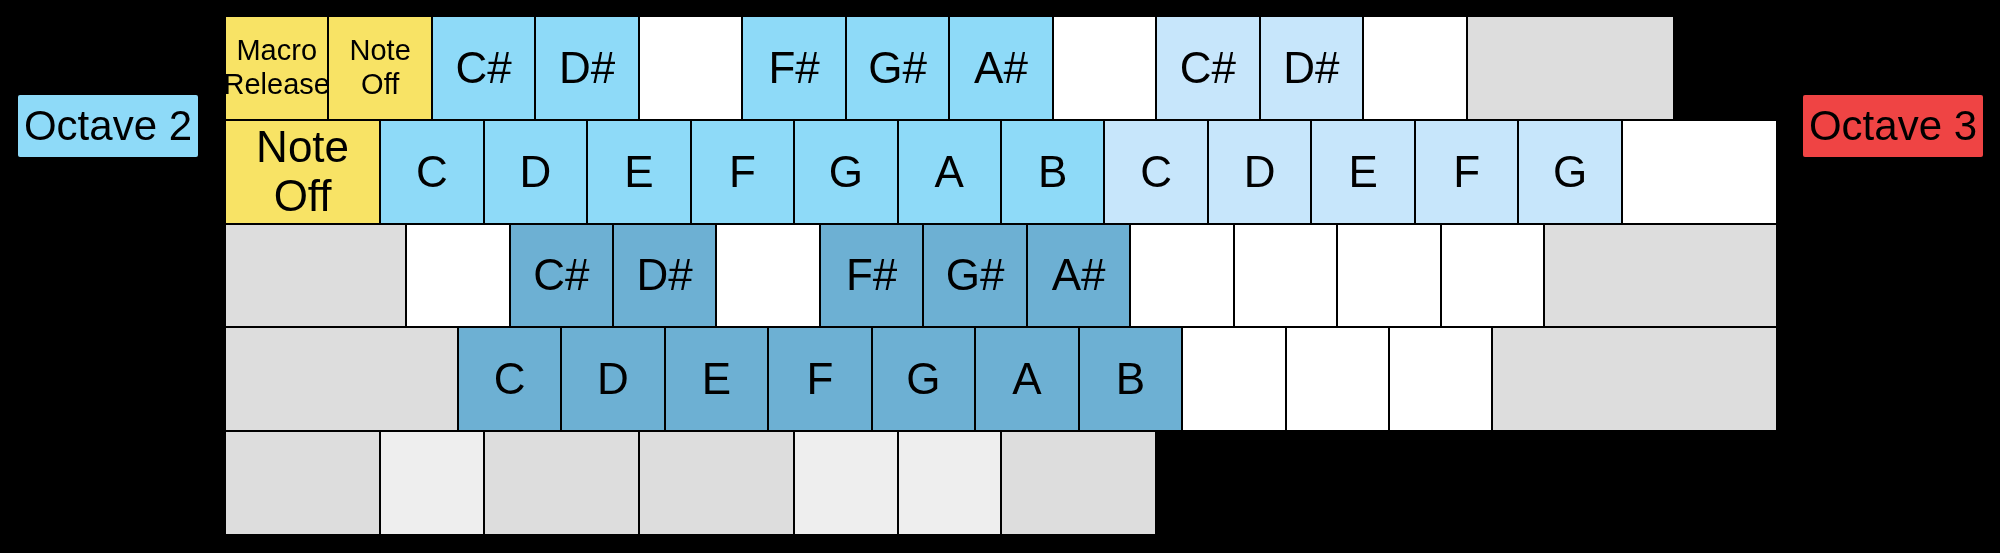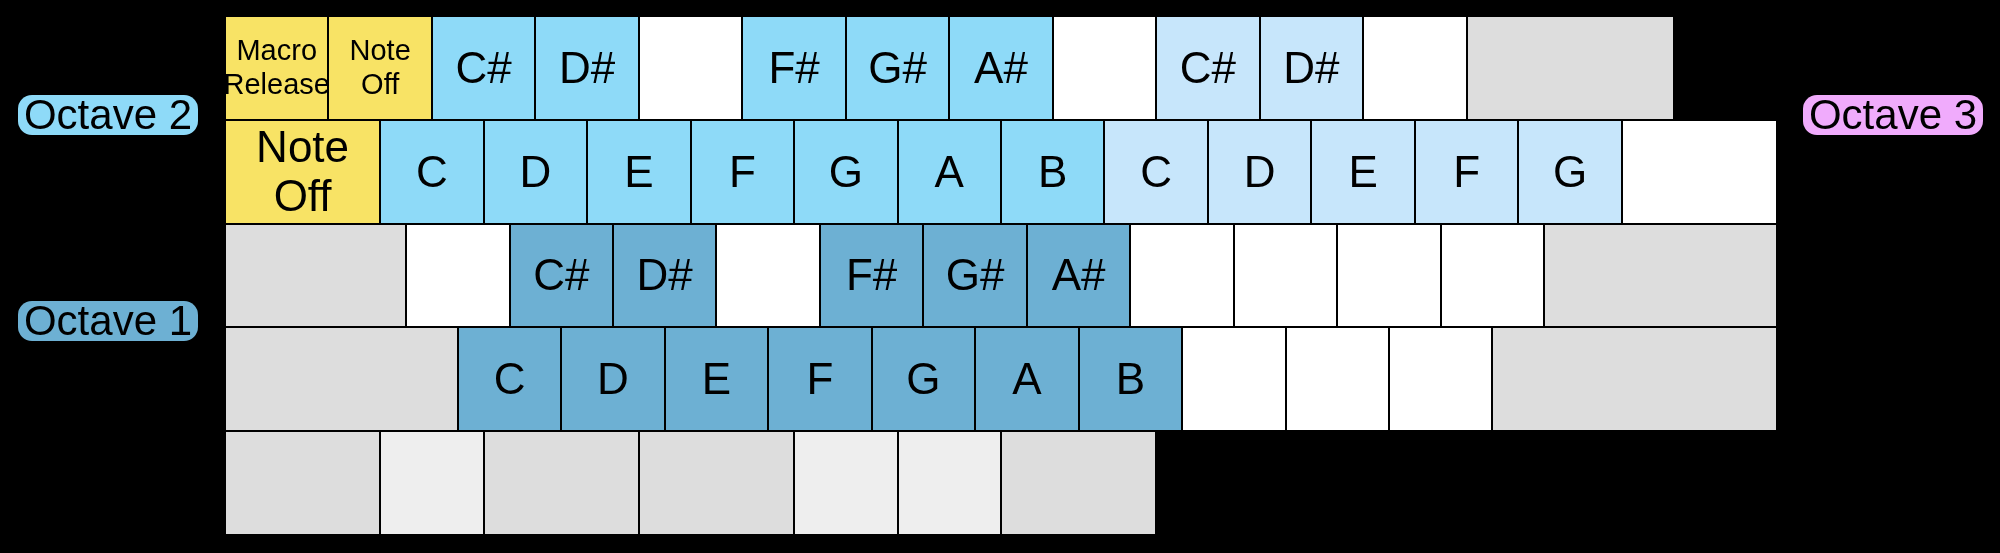--- a/index.html
+++ b/index.html
@@ -27,34 +27,33 @@
   .oct2{background:#8EDAF8}
   .oct3{background:#C7E6FB}
   .white{background:#FFFFFF}
   .gray{background:#DDDDDD}
   .graylight{background:#EEEEEE}
   .pink{background:#FFC2C5}
   .small{font-size:29px;line-height:1.16}
   .space-key{font-size:42px}
   
   .pill{
-    position:absolute;width:180px;height:40px;border-radius:14px;
+    position:absolute;width:180px;height:62px;border-radius:2px;
     display:flex;align-items:center;justify-content:center;font-size:42px;
   }
   .pill-oct2{left:18px;top:95px;background:#8EDAF8}
   .pill-oct1{left:18px;top:301px;background:#6DB0D3}
-  .pill-oct3{left:1803px;top:95px;background:#f0abfc}
+  .pill-oct3{left:1803px;top:95px;background:#ef4444}
 </style>
 </head>
 <body>
 
 <div class="stage">
 
   <div class="pill pill-oct2">Octave 2</div>
-  <div class="pill pill-oct1">Octave 1</div>
   <div class="pill pill-oct3">Octave 3</div>
 
   <div class="keyboard">
 
     <div class="krow">
       <div class="key s4 yellow small">Macro Release</div>
       <div class="key s4 yellow small">Note Off</div>
       <div class="key s4 oct2">C#</div>
       <div class="key s4 oct2">D#</div>
       <div class="key s4 white"></div>

